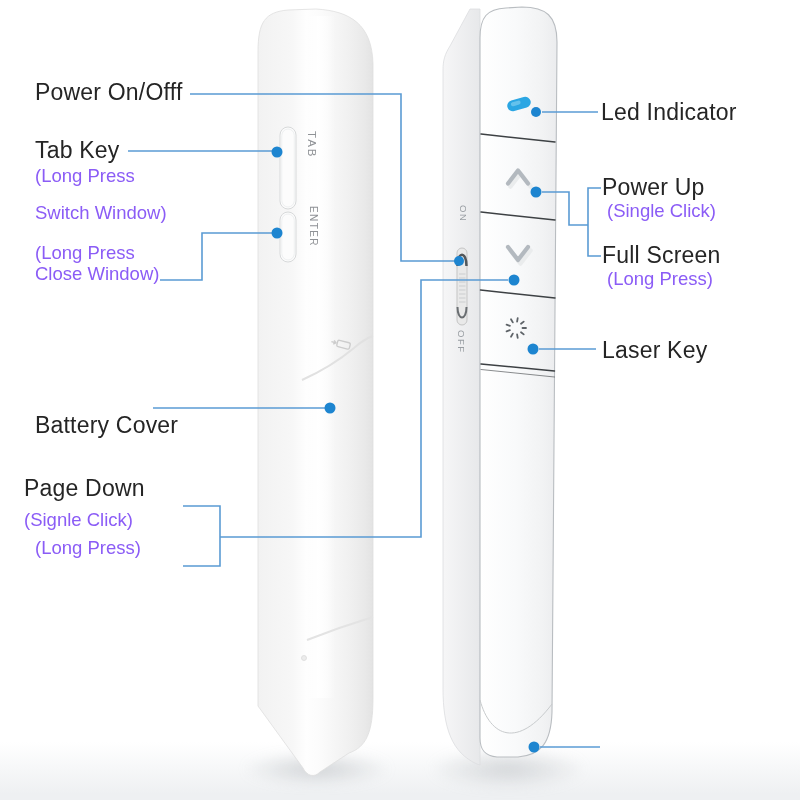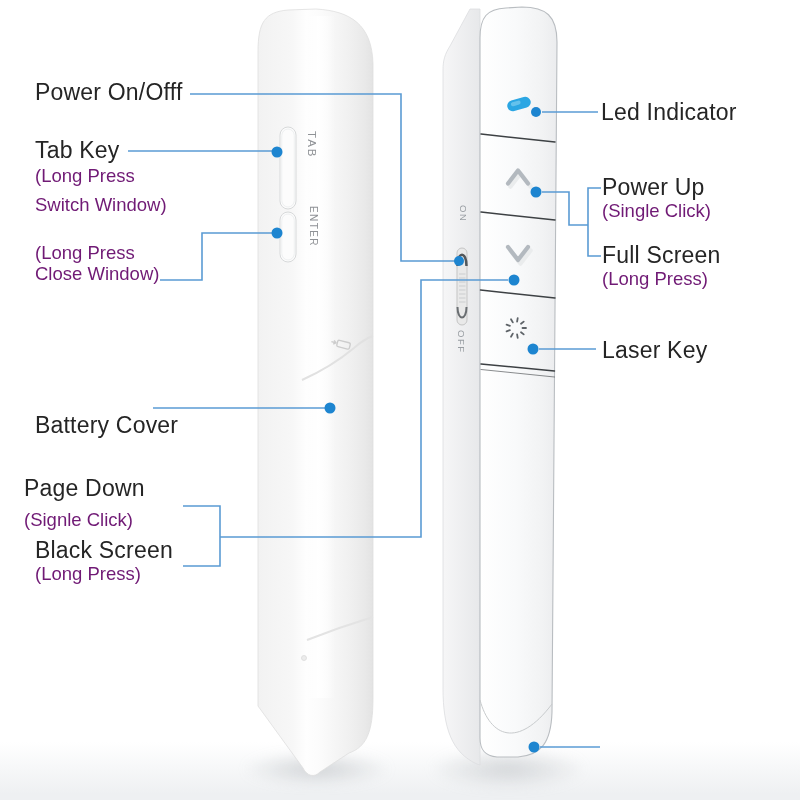--- a/index.html
+++ b/index.html
@@ -18,22 +18,22 @@
     background:radial-gradient(ellipse at center, rgba(168,173,178,.45) 0%, rgba(168,173,178,0) 70%);}
   .device{position:absolute;top:0;}
   .device-left{left:250px;}
   .device-right{left:430px;}
   .annotations{position:absolute;left:0;top:0;}
   .ann{stroke:var(--line,#5a9bd4);stroke-width:1.6;fill:none;}
   .dot{fill:var(--dot,#1d85d0);}
   .led-fill{fill:var(--led,#2ba6e3);}
   .label{position:absolute;color:#252525;}
   .label .main{font-size:23px;line-height:26px;letter-spacing:.2px;white-space:nowrap;}
-  .label .sub{font-size:18.5px;line-height:21px;margin-top:2px;color:#701a75;white-space:nowrap;}
-  .label.right-col .sub{}
+  .label .sub{font-size:18.5px;line-height:21px;margin-top:2px;color:#8b5cf6;white-space:nowrap;}
+  .label.right-col .sub{margin-left:5px;}
   .engrave{fill:#8f9296;font-family:"Liberation Sans",sans-serif;}
   .engrave-sm{fill:#989da2;font-family:"Liberation Sans",sans-serif;}
 </style>
 </head>
 <body>
 
 <div class="stage">
 
   <div class="floor"></div>
   <div class="shadow shadow-left"></div>
@@ -162,35 +162,34 @@
     <polyline class="ann" points="540,747 600,747"></polyline>
     <circle class="dot" cx="534" cy="747" r="5.5"></circle>
   </svg>
 
   <div class="label" style="left:35px;top:79px">
     <div class="main">Power On/Offf</div>
   </div>
   <div class="label" style="left:35px;top:137px">
     <div class="main">Tab Key</div>
     <div class="sub">(Long Press</div>
-    <div class="sub" style="margin-top:8px">Switch Window)</div>
+    <div class="sub" style="margin-top:16px">Switch Window)</div>
   </div>
   <div class="label" style="left:35px;top:240px">
     <div class="sub">(Long Press</div>
     <div class="sub" style="margin-top:0">Close Window)</div>
   </div>
   <div class="label" style="left:35px;top:412px">
     <div class="main">Battery Cover</div>
   </div>
   <div class="label" style="left:24px;top:475px">
     <div class="main">Page Down</div>
     <div class="sub" style="margin-top:8px">(Signle Click)</div>
   </div>
   <div class="label" style="left:35px;top:537px">
-    <div class="main">Black Screen</div>
     <div class="sub" style="margin-top:0">(Long Press)</div>
   </div>
 
   <div class="label right-col" style="left:601px;top:99px">
     <div class="main">Led Indicator</div>
   </div>
   <div class="label right-col" style="left:602px;top:174px">
     <div class="main">Power Up</div>
     <div class="sub" style="margin-top:0">(Single Click)</div>
   </div>

